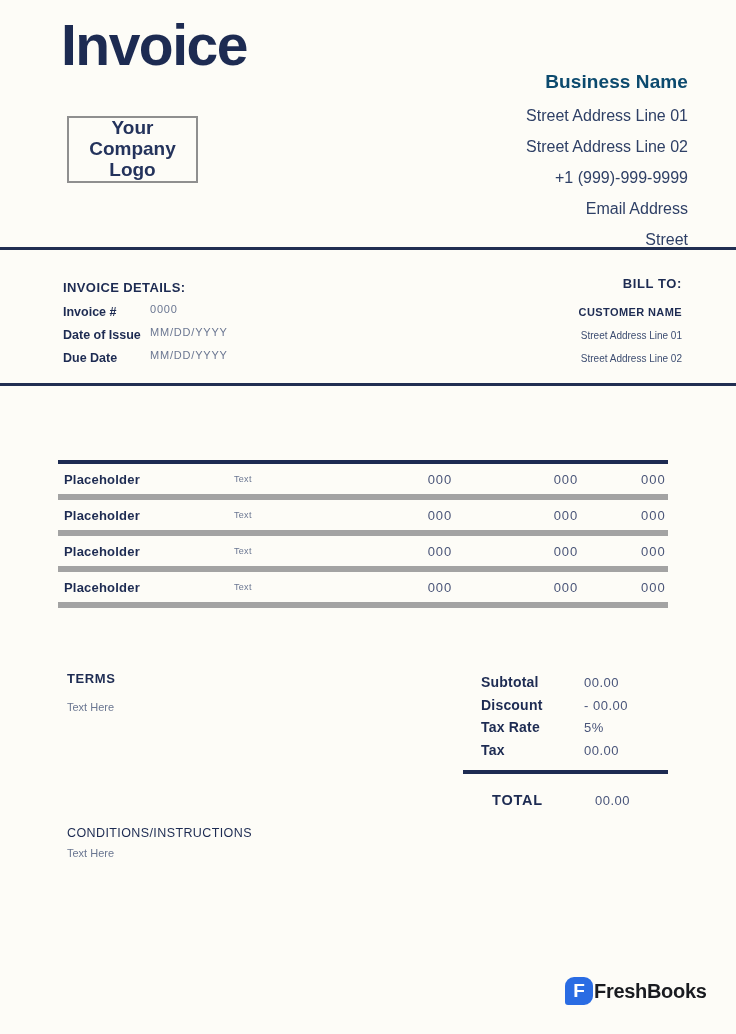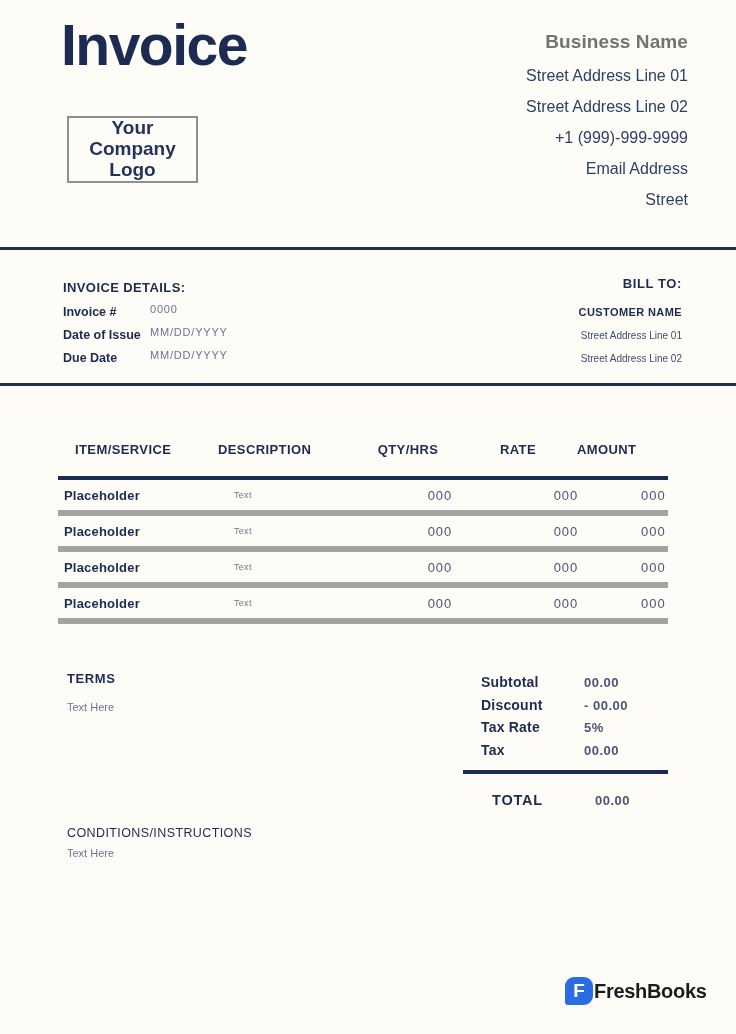--- a/index.html
+++ b/index.html
@@ -22,21 +22,21 @@
   }
   .logo-box {
     position: absolute; left: 67px; top: 116px;
     width: 131px; height: 67px;
     border: 2px solid #8f8f8f;
     display: flex; flex-direction: column; align-items: center; justify-content: center;
     text-align: center;
   }
   .logo-box span { display: block; font-size: 19px; font-weight: 700; color: #24335c; line-height: 1.1; }
   .biz { position: absolute; right: 48px; top: 31px; text-align: right; }
-  .biz-name { font-size: 19px; font-weight: 700; color: #737373; letter-spacing: 0.1px; }
+  .biz-name { font-size: 19px; font-weight: 700; color: #0c4a6e; letter-spacing: 0.1px; margin-top: 40px; }
   .biz-line { font-size: 16px; color: #2f4066; margin-top: 13.5px; line-height: 17.5px; }
   
   .rule { position: absolute; left: 0; width: 736px; background: #212f52; }
   .rule-top { top: 247px; height: 3px; }
   .rule-bottom { top: 383px; height: 3px; }
   
   .details-heading { position: absolute; left: 63px; top: 280px; font-size: 13px; font-weight: 700; letter-spacing: 0.4px; }
   .detail-row { position: absolute; left: 63px; }
   .detail-row .dlabel { font-size: 12.5px; font-weight: 700; color: #1d2b52; }
   .detail-row .dvalue { position: absolute; left: 87px; top: 1px; font-size: 11px; color: #6a7691; letter-spacing: 0.8px; white-space: nowrap; }
@@ -57,21 +57,21 @@
   .c-item { font-size: 13px; font-weight: 700; color: #1d2b52; padding-left: 6px; letter-spacing: 0.2px; }
   .c-desc { font-size: 9px; color: #6a7691; padding-left: 10px; letter-spacing: 0.3px; }
   .c-qty, .c-rate { font-size: 13px; color: #4a5578; text-align: center; letter-spacing: 1px; }
   .c-amt { font-size: 13px; color: #4a5578; padding-left: 9px; letter-spacing: 1px; }
   
   .terms-heading { position: absolute; left: 67px; top: 671px; font-size: 13px; font-weight: 700; letter-spacing: 0.6px; }
   .terms-text { position: absolute; left: 67px; top: 701px; font-size: 11px; color: #6a7691; }
   .totals { position: absolute; left: 463px; top: 674px; width: 205px; }
   .tot-row { position: relative; height: 22.7px; }
   .tot-label { position: absolute; left: 18px; top: 0; font-size: 14px; font-weight: 700; color: #1d2b52; letter-spacing: 0.2px; }
-  .tot-value { position: absolute; left: 121px; top: 1px; font-size: 13px; color: #49557a; letter-spacing: 0.5px; font-weight: bold; }
+  .tot-value { position: absolute; left: 121px; top: 1px; font-size: 13px; color: #49557a; letter-spacing: 0.5px; }
   .tot-rule { position: absolute; left: 0; top: 96px; width: 205px; height: 4px; background: #1d2b52; }
   .tot-total { position: relative; margin-top: 27px; height: 20px; margin-left: 11px; }
   .tot-total .tot-label { font-size: 14.5px; letter-spacing: 0.8px; }
   .conditions-heading { position: absolute; left: 67px; top: 814px; font-size: 12.5px; font-weight: 400; letter-spacing: 0.4px; margin-top: 12px; }
   .conditions-text { position: absolute; left: 67px; top: 847px; font-size: 11px; color: #6a7691; }
   
   .brand { position: absolute; left: 565px; top: 977px; display: flex; align-items: center; }
   .brand-mark {
     width: 28px; height: 28px; background: #2a6ce3;
     border-radius: 9px 9px 9px 3px;
@@ -121,27 +121,20 @@
   <div class="billto">
     <div class="billto-heading">BILL TO:</div>
     <div class="billto-customer">CUSTOMER NAME</div>
     <div class="billto-line">Street Address Line 01</div>
     <div class="billto-line">Street Address Line 02</div>
   </div>
 
   <div class="rule rule-bottom"></div>
 
   <div class="items">
-    <div class="trow thead">
-      <span class="hc hc1">ITEM/SERVICE</span>
-      <span class="hc hc2">DESCRIPTION</span>
-      <span class="hc hc3">QTY/HRS</span>
-      <span class="hc hc4">RATE</span>
-      <span class="hc hc5">AMOUNT</span>
-    </div>
     <div class="thead-rule"></div>
     <div class="tbody">
       <div class="trow">
         <span class="c-item">Placeholder</span>
         <span class="c-desc">Text</span>
         <span class="c-qty">000</span>
         <span class="c-rate">000</span>
         <span class="c-amt">000</span>
       </div>
       <div class="trow">

